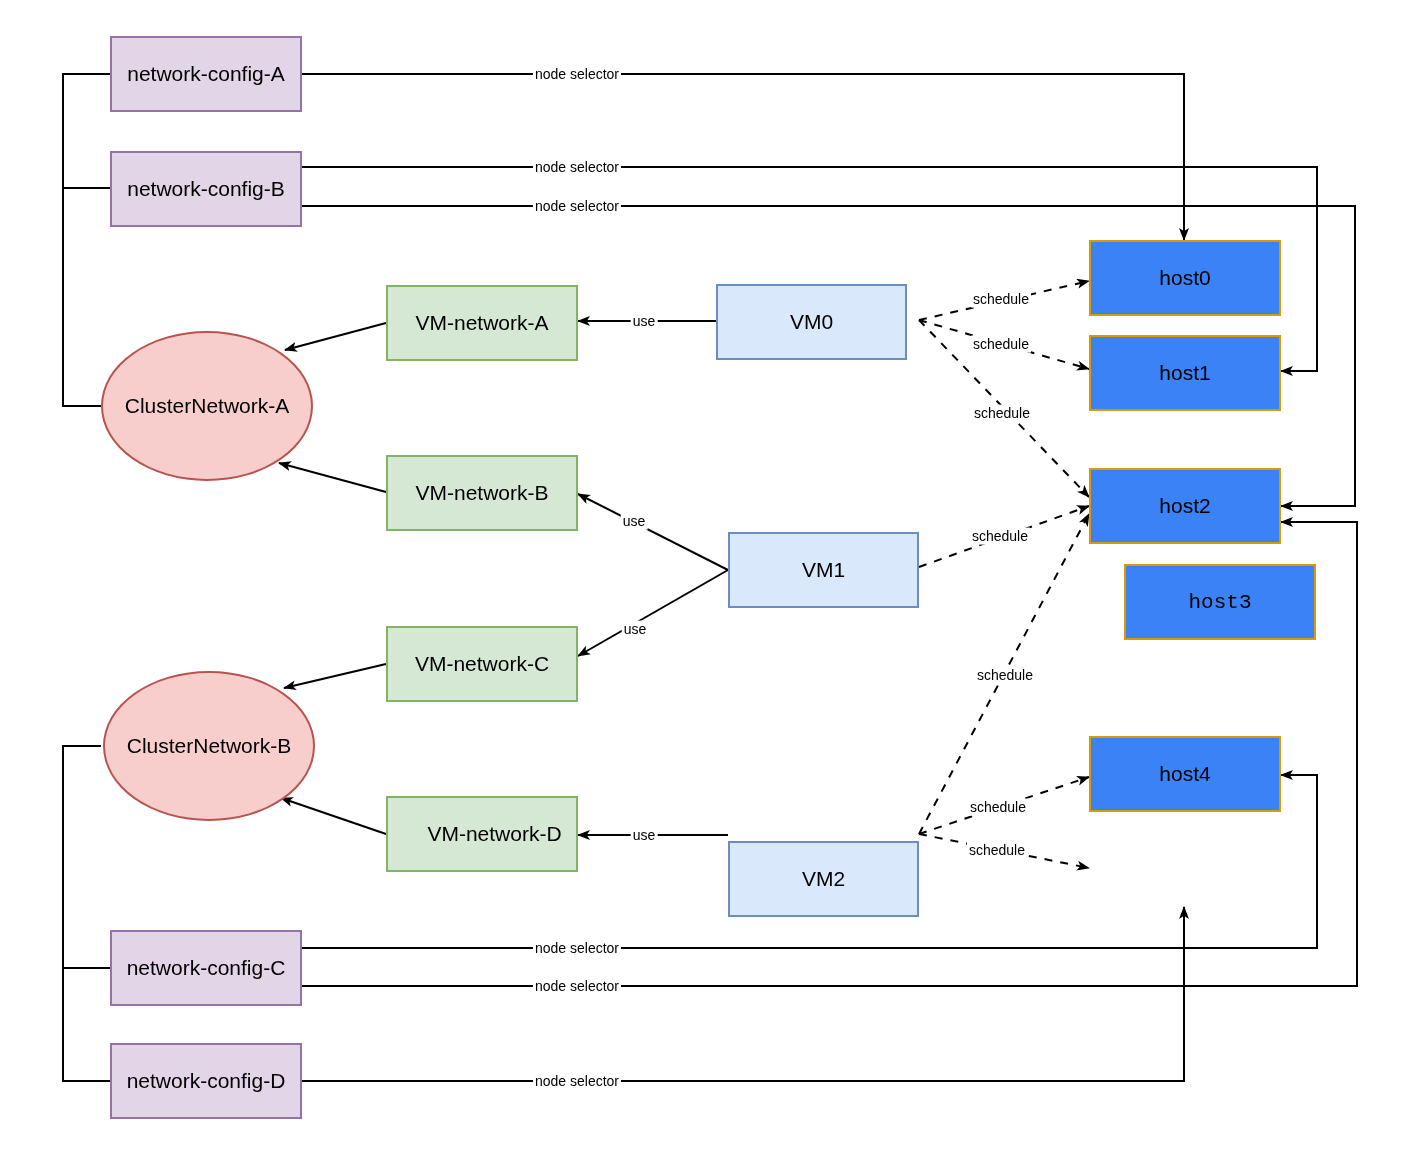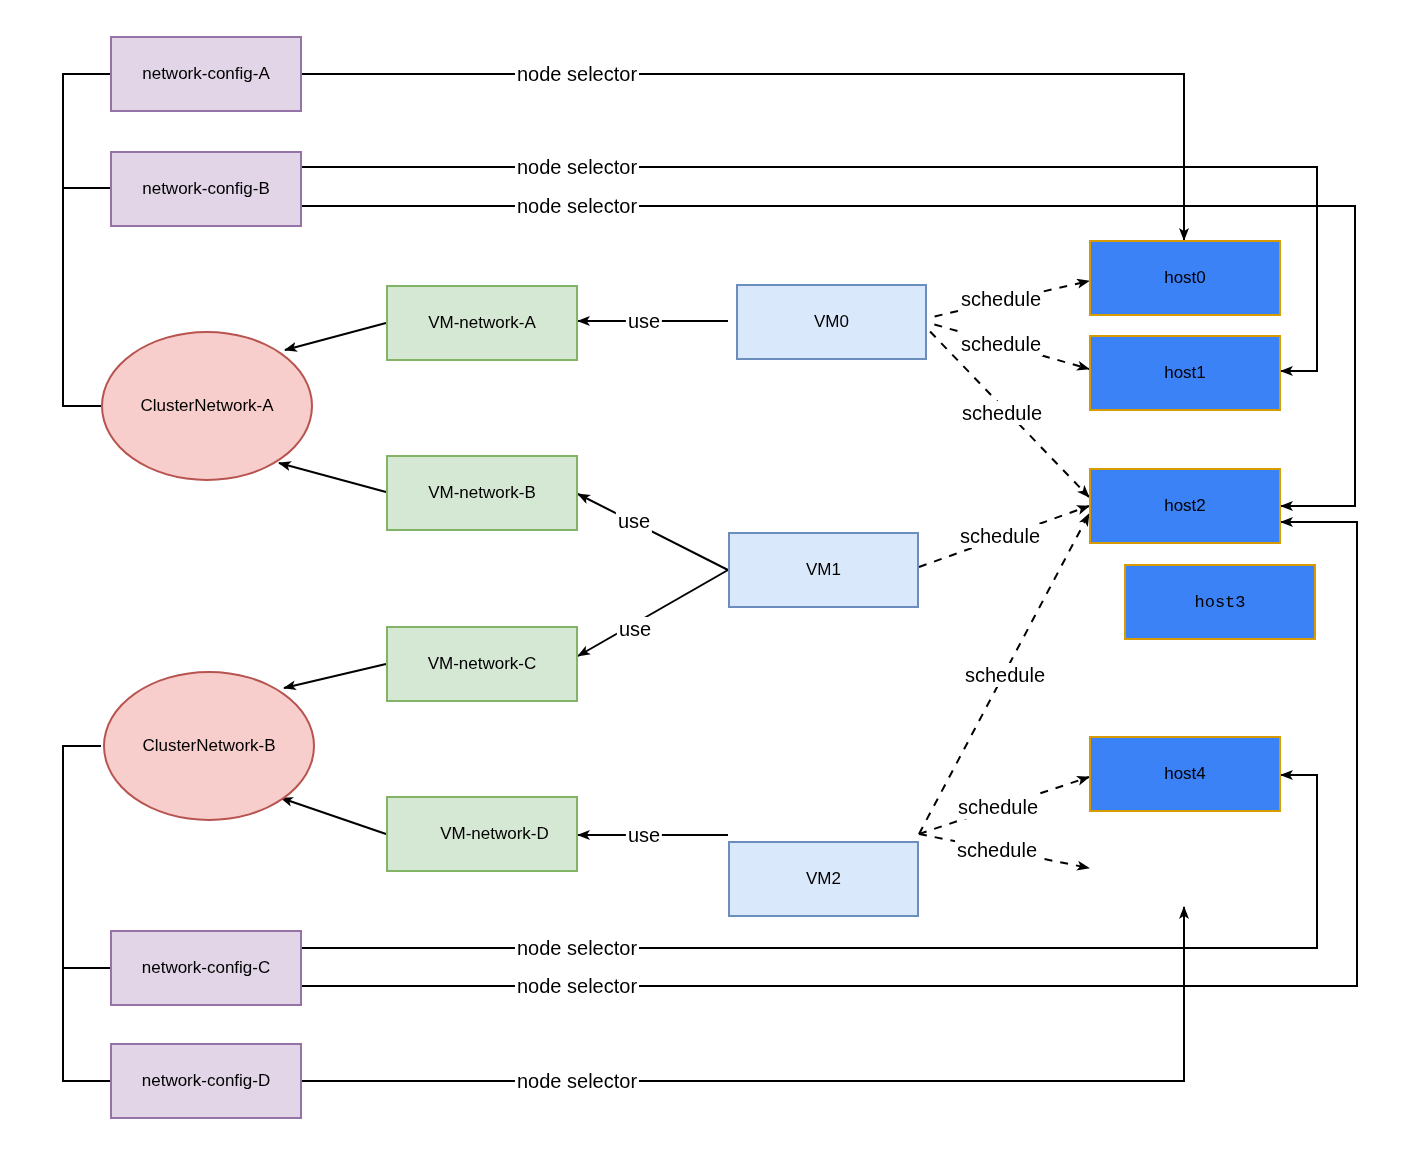--- a/index.html
+++ b/index.html
@@ -9,36 +9,36 @@
     background:#ffffff;
     font-family:"Liberation Sans", sans-serif;
     overflow:hidden;
   }
   svg.wires { position:absolute; left:0; top:0; width:1414px; height:1166px; }
   .edge  { stroke:#000000; stroke-width:2; fill:none; }
   .dashed{ stroke-dasharray:8 8; }
   .node {
     position:absolute; box-sizing:border-box;
     border:2px solid; display:flex; align-items:center; justify-content:center;
-    font-size:17px; color:#000; text-align:center;
+    font-size:21px; color:#000; text-align:center;
   }
   .rectnode { width:192px; height:76px; }
   .vmnode   { width:191px; height:76px; }
   .purple { background:#E1D5E7; border-color:#9673A6; }
   .green  { background:#D5E8D4; border-color:#82B366; }
   .blue   { background:#DAE8FC; border-color:#6C8EBF; }
   .orange { background:#3b82f6; border-color:#D79B00; }
   .ellipse{
     width:212px; height:150px; border-radius:50%;
     background:#F8CECC; border-color:#B85450;
   }
   .elabel {
     position:absolute; transform:translate(-50%,-50%);
     background:#ffffff; padding:0 2px;
-    font-size:20px; color:#000; white-space:nowrap; line-height:1.2;
+    font-size:14px; color:#000; white-space:nowrap; line-height:1.2;
   }
 </style>
 </head>
 <body>
 
 <div class="canvas">
 
   <svg class="wires" viewBox="0 0 1414 1166">
     <defs>
       <marker id="arrow" markerUnits="userSpaceOnUse" markerWidth="14" markerHeight="12" refX="12" refY="5" orient="auto">
@@ -83,21 +83,21 @@
   <div class="node rectnode purple" style="left:110px; top:1043px;">network-config-D</div>
 
   <div class="node ellipse" style="left:101px; top:331px;">ClusterNetwork-A</div>
   <div class="node ellipse" style="left:103px; top:671px;">ClusterNetwork-B</div>
 
   <div class="node rectnode green" style="left:386px; top:455px;">VM-network-B</div>
   <div class="node rectnode green" style="left:386px; top:285px;">VM-network-A</div>
   <div class="node rectnode green" style="left:386px; top:626px;">VM-network-C</div>
   <div class="node rectnode green" style="left:386px; top:796px;padding-left:25px;">VM-network-D</div>
 
-  <div class="node vmnode blue" style="left:736px; top:284px;">VM0</div>
+  <div class="node vmnode blue" style="left:716px; top:284px;">VM0</div>
   <div class="node vmnode blue" style="left:728px; top:532px;">VM1</div>
   <div class="node vmnode blue" style="left:728px; top:841px;">VM2</div>
 
   <div class="node rectnode orange" style="left:1089px; top:240px;">host0</div>
   <div class="node rectnode orange" style="left:1089px; top:335px;">host1</div>
   <div class="node rectnode orange" style="left:1089px; top:468px;">host2</div>
   <div class="node rectnode orange" style="left:1124px; top:564px;font-family:Liberation Mono, monospace;">host3</div>
   <div class="node rectnode orange" style="left:1089px; top:736px;">host4</div>
 
   <div class="elabel" style="left:577px; top:74px;">node selector</div>

